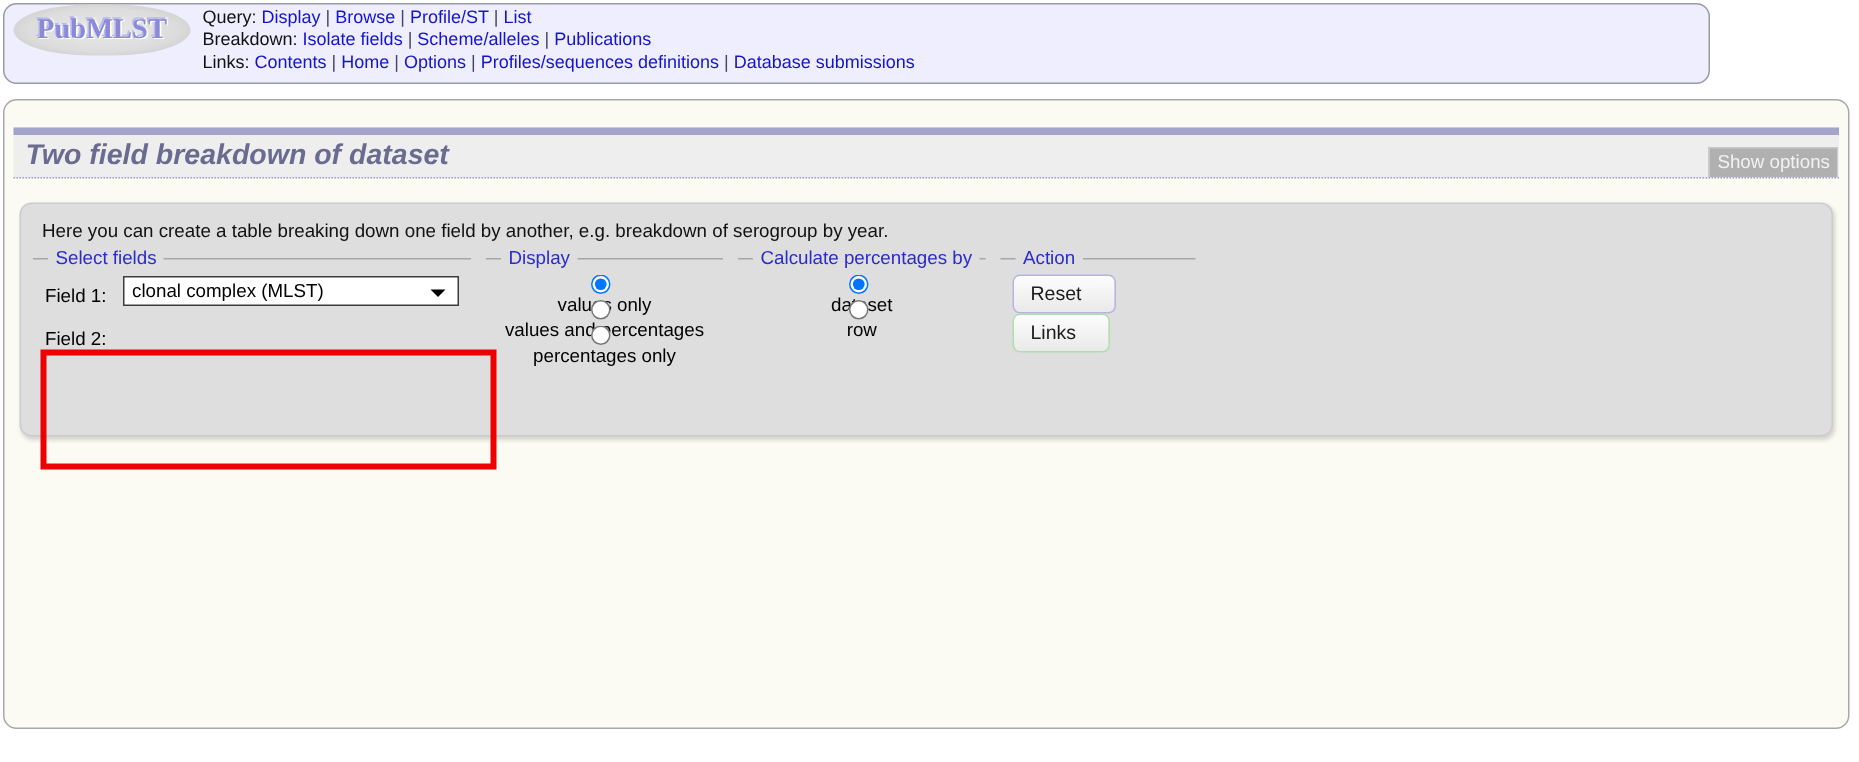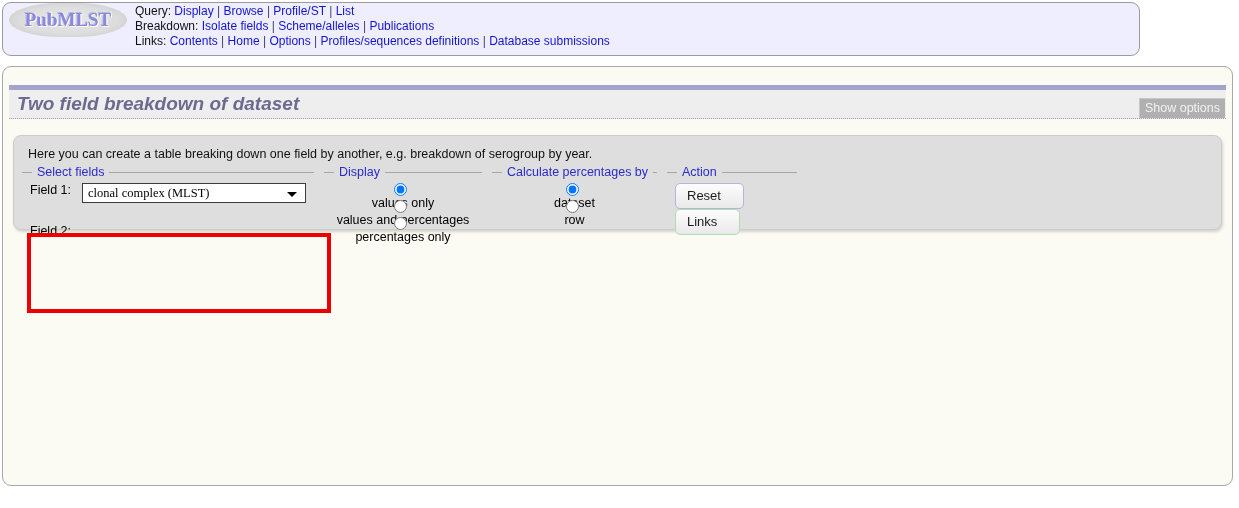--- a/index.html
+++ b/index.html
@@ -115,21 +115,21 @@
     cursor: pointer;
     white-space: nowrap;
   }
 
   
   #form-box {
     position: absolute;
     left: 10px;
     top: 68px;
     width: 1209px;
-    height: 95px;
+    height: 156px;
     background: #dedede;
     border: 1px solid #cccccc;
     border-radius: 8px;
     box-sizing: border-box;
     box-shadow: 1px 2px 3px rgba(0,0,0,0.16);
   }
   #form-intro {
     position: absolute;
     left: 14px;
     top: 11px;
@@ -175,23 +175,23 @@
     border: 4px solid #ee0000;
     box-sizing: border-box;
     pointer-events: none;
     z-index: 30;
   }
 
   
   #grp-select-fields { width: 292px; }
   .field-row {
     display: flex;
-    align-items: flex-start;
+    align-items: flex-end;
     height: 21px;
-    margin-bottom: 20px;
+    margin-bottom: 8px;
   }
   .field-label {
     width: 52px;
     font-size: 12.5px;
     color: #000000;
     white-space: nowrap;
   }
   .sel {
     width: 224px;
     height: 20px;
@@ -202,21 +202,20 @@
     align-items: center;
     position: relative;
     cursor: pointer;
   }
   .sel .sel-text {
     font-size: 12.5px;
     padding-left: 5px;
     color: #000000;
     white-space: nowrap;
     overflow: hidden;
-    font-family: Liberation Serif, serif;
   }
   .sel .sel-arrow {
     position: absolute;
     right: 8px;
     top: 8px;
     width: 0; height: 0;
     border-left: 5px solid transparent;
     border-right: 5px solid transparent;
     border-top: 5px solid #000000;
   }

